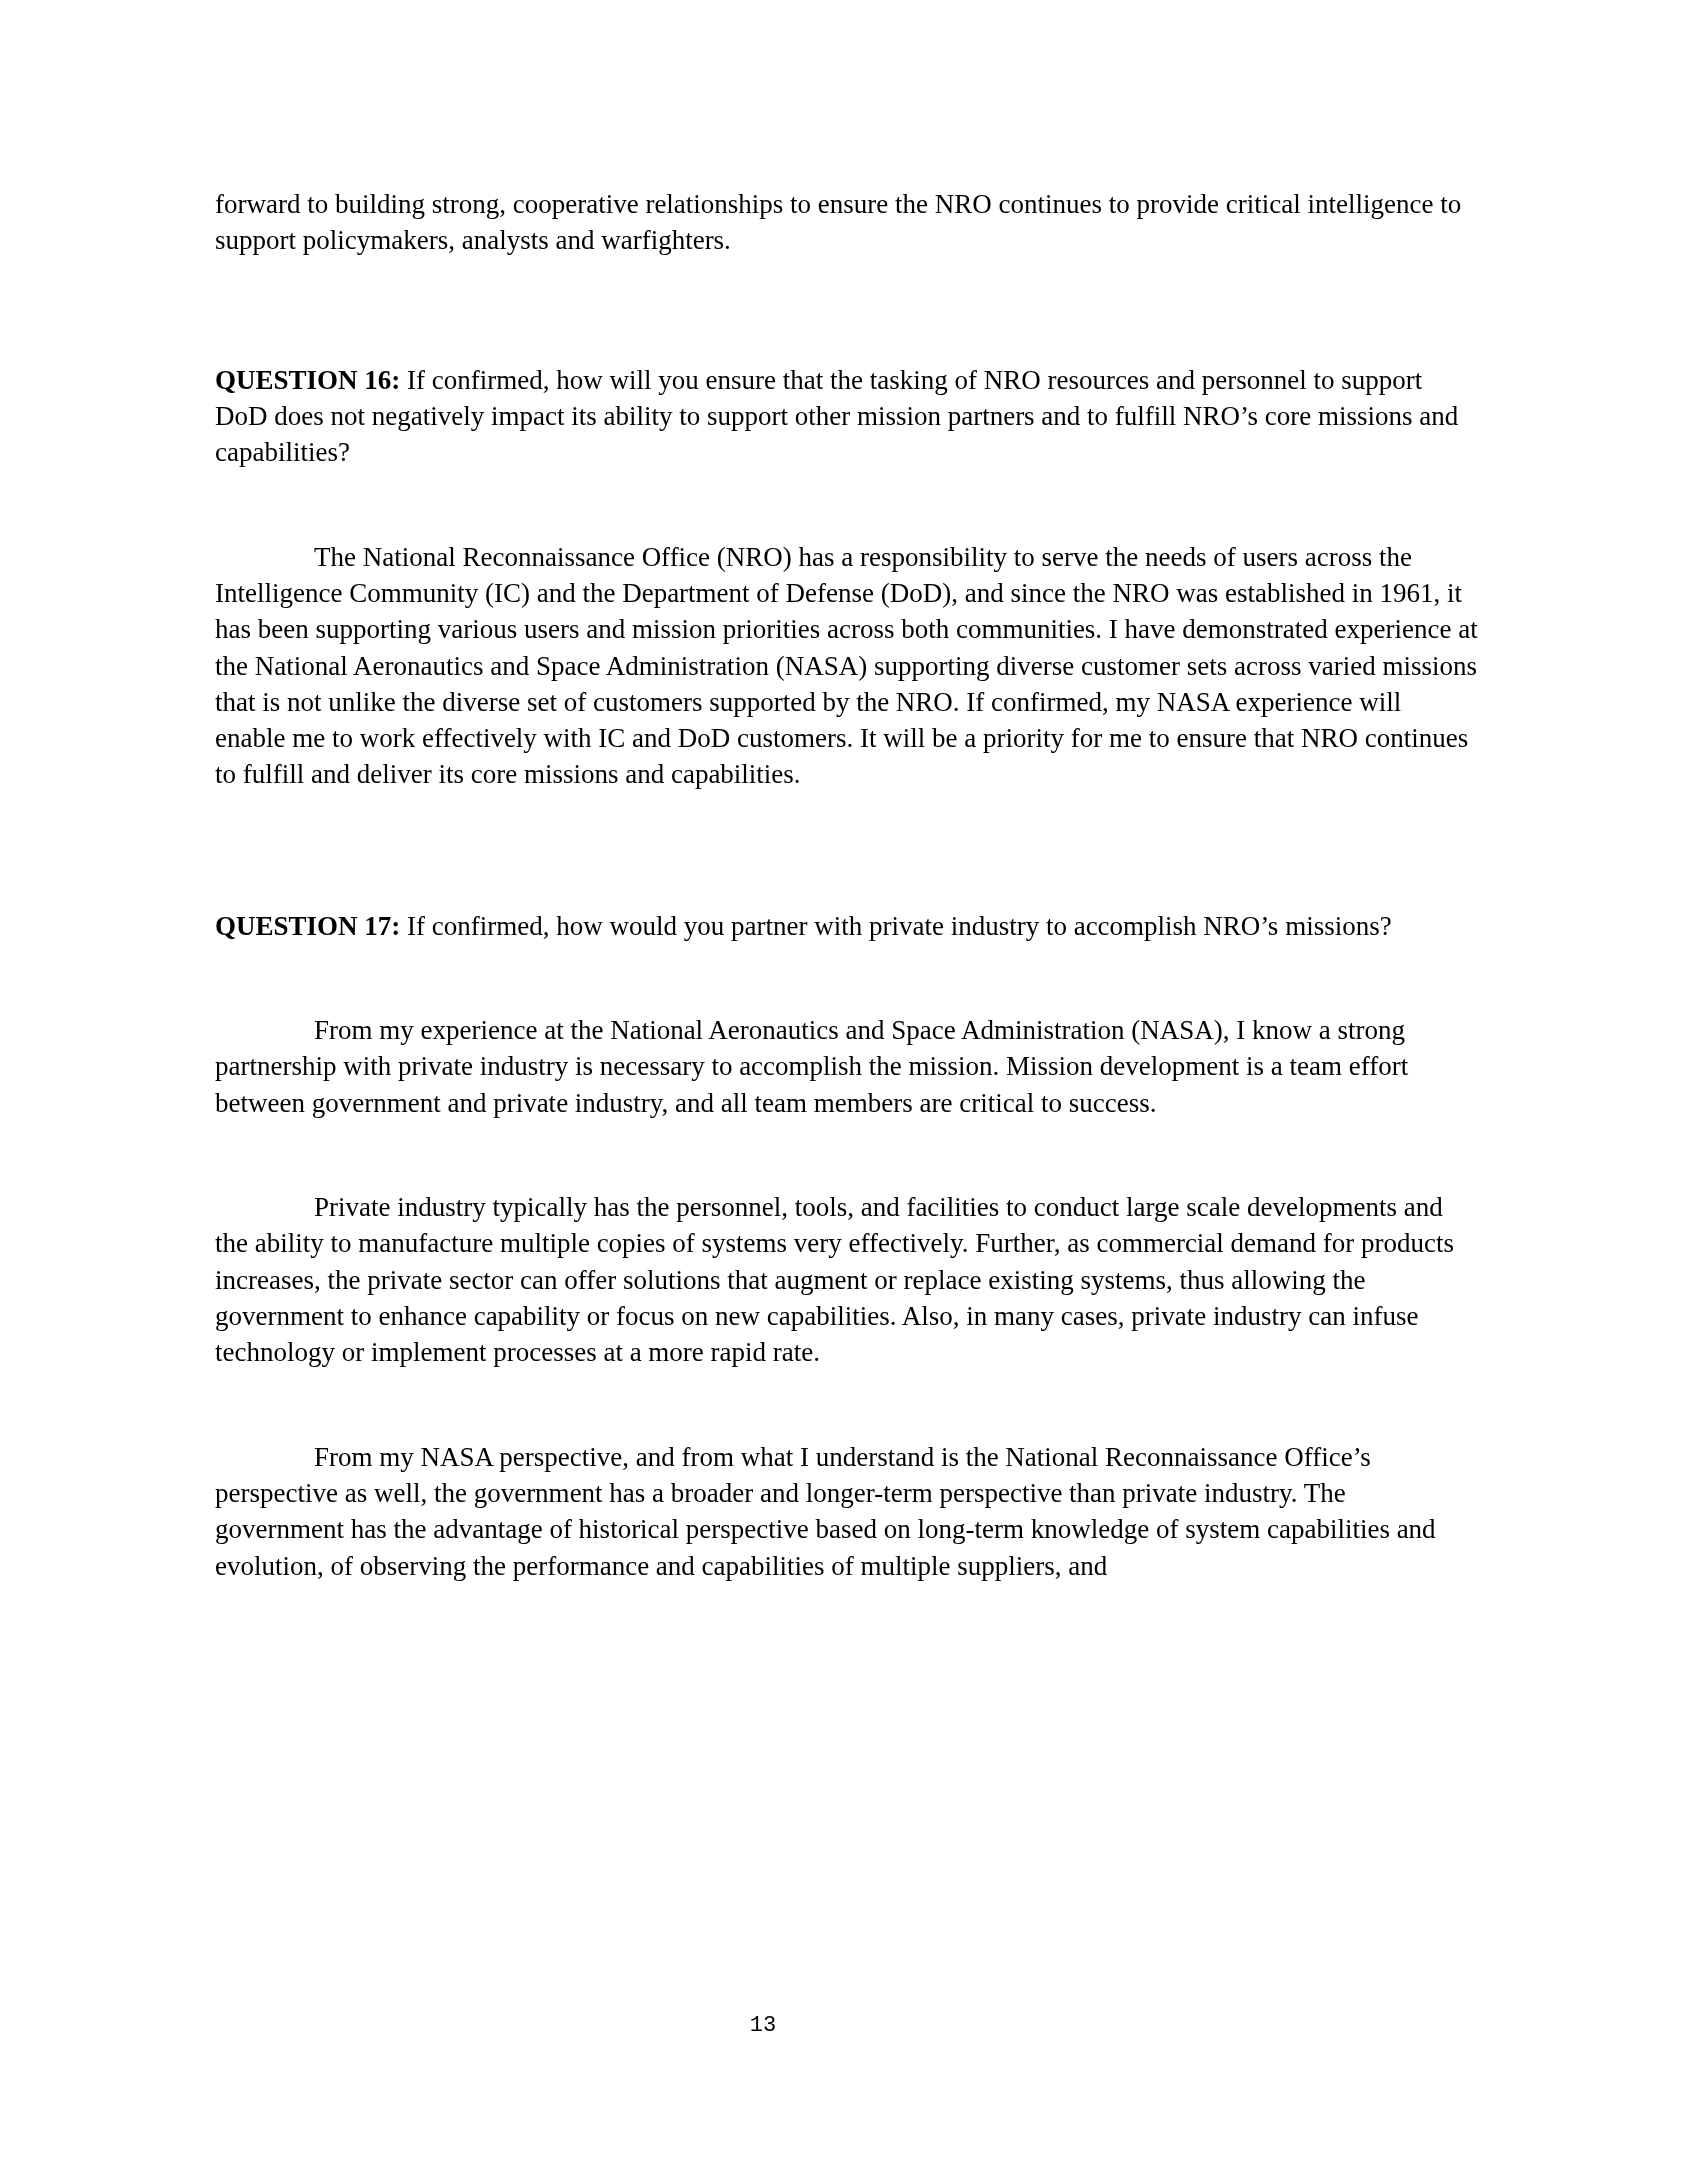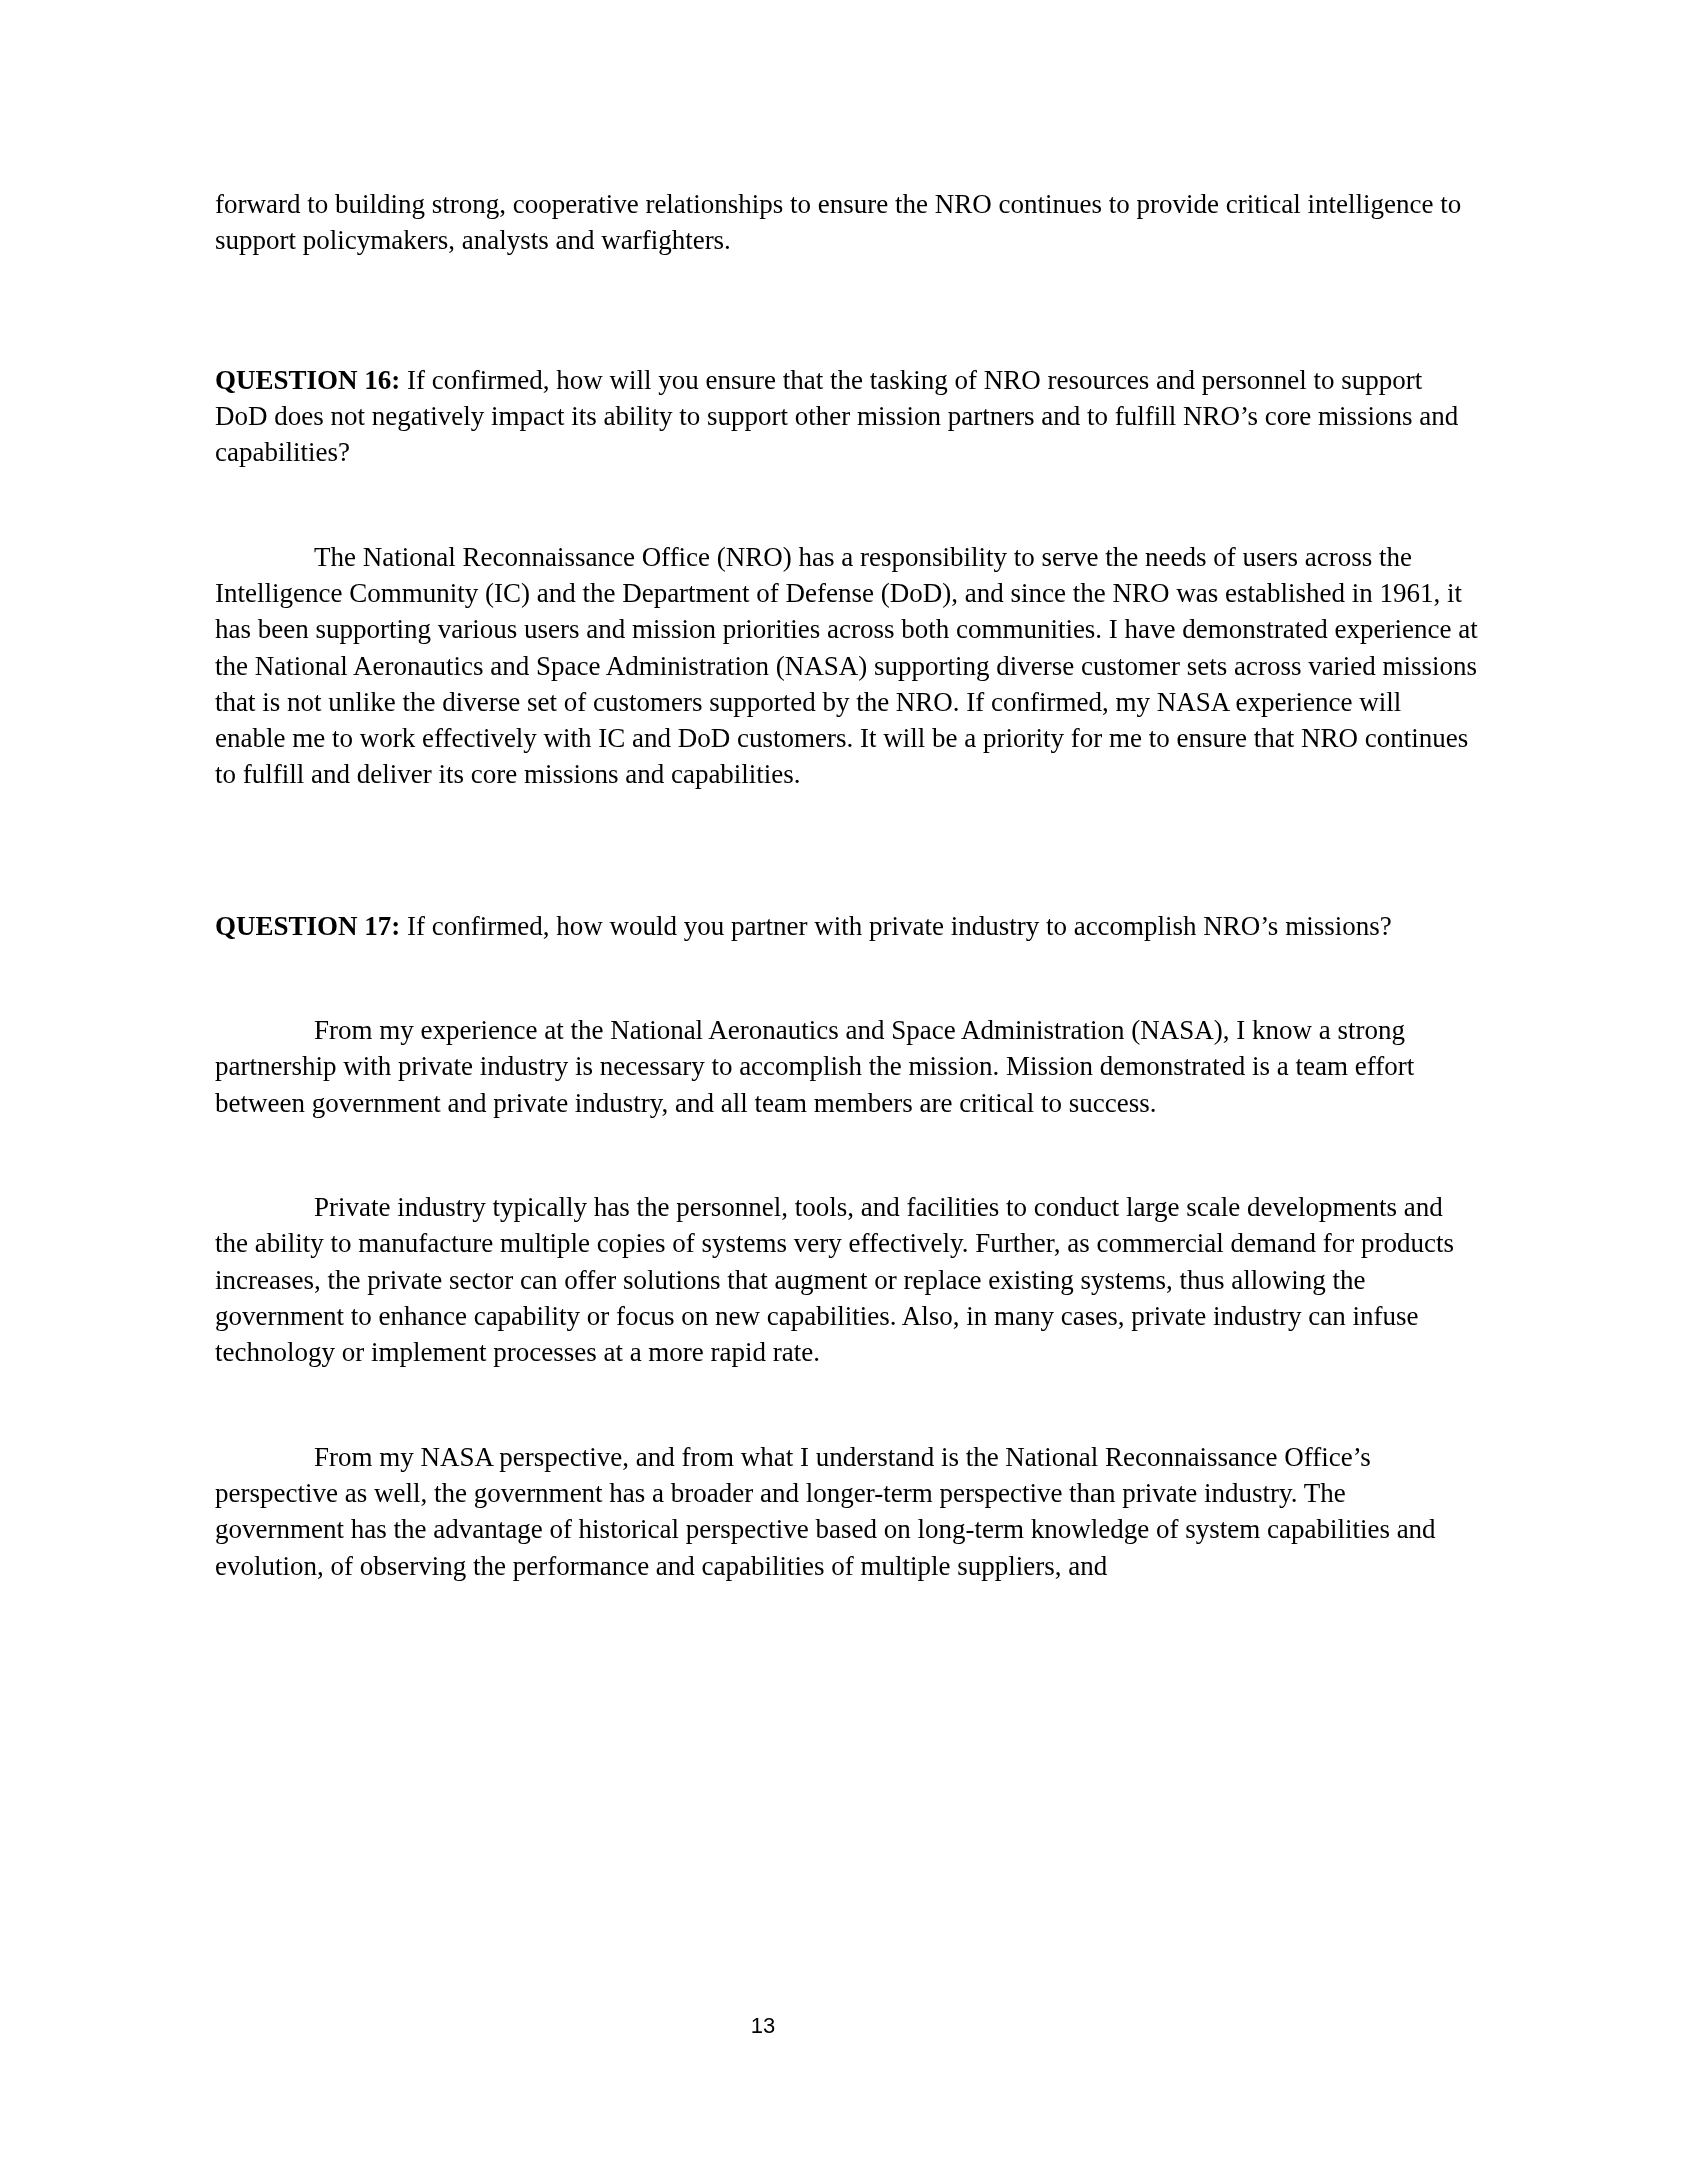--- a/index.html
+++ b/index.html
@@ -44,21 +44,21 @@
   .q-label {
     font-weight: bold;
   }
   .footer {
     position: absolute;
     left: 0;
     top: 2013px;
     width: 1526px;
     text-align: center;
     font-size: 22px;
-    font-family: Liberation Sans, sans-serif;
+    font-family: Liberation Mono, monospace;
   }
 </style>
 </head>
 <body>
 
 <div class="page">
   <div class="content">
 
     <p>forward to building strong, cooperative relationships to ensure the NRO continues to provide critical intelligence to support policymakers, analysts and warfighters.</p>
 
@@ -69,21 +69,21 @@
     <div class="gap-small"></div>
 
     <p class="indent">The National Reconnaissance Office (NRO) has a responsibility to serve the needs of users across the Intelligence Community (IC) and the Department of Defense (DoD), and since the NRO was established in 1961, it has been supporting various users and mission priorities across both communities.  I have demonstrated experience at the National Aeronautics and Space Administration (NASA) supporting diverse customer sets across varied missions that is not unlike the diverse set of customers supported by the NRO.  If confirmed, my NASA experience will enable me to work effectively with IC and DoD customers.  It will be a priority for me to ensure that NRO continues to fulfill and deliver its core missions and capabilities.</p>
 
     <div class="gap-large"></div>
 
     <p><span class="q-label">QUESTION 17:</span><span> If confirmed, how would you partner with private industry to accomplish NRO’s missions?</span></p>
 
     <div class="gap-small"></div>
 
-    <p class="indent">From my experience at the National Aeronautics and Space Administration (NASA), I know a strong partnership with private industry is necessary to accomplish the mission.  Mission demonstrated is a team effort between government and private industry, and all team members are critical to success.</p>
+    <p class="indent">From my experience at the National Aeronautics and Space Administration (NASA), I know a strong partnership with private industry is necessary to accomplish the mission.  Mission development is a team effort between government and private industry, and all team members are critical to success.</p>
 
     <div class="gap-small"></div>
 
     <p class="indent">Private industry typically has the personnel, tools, and facilities to conduct large scale developments and the ability to manufacture multiple copies of systems very effectively.  Further, as commercial demand for products increases, the private sector can offer solutions that augment or replace existing systems, thus allowing the government to enhance capability or focus on new capabilities.  Also, in many cases, private industry can infuse technology or implement processes at a more rapid rate.</p>
 
     <div class="gap-small"></div>
 
     <p class="indent">From my NASA perspective, and from what I understand is the National Reconnaissance Office’s perspective as well, the government has a broader and longer-term perspective than private industry.  The government has the advantage of historical perspective based on long-term knowledge of system capabilities and evolution, of observing the performance and capabilities of multiple suppliers, and</p>
 
   </div>

